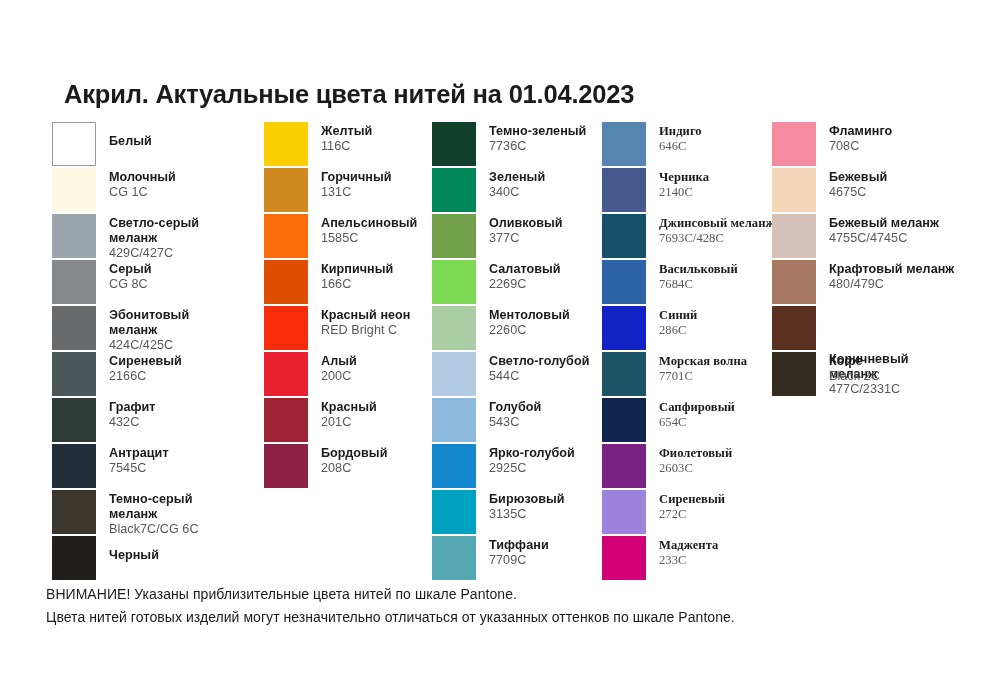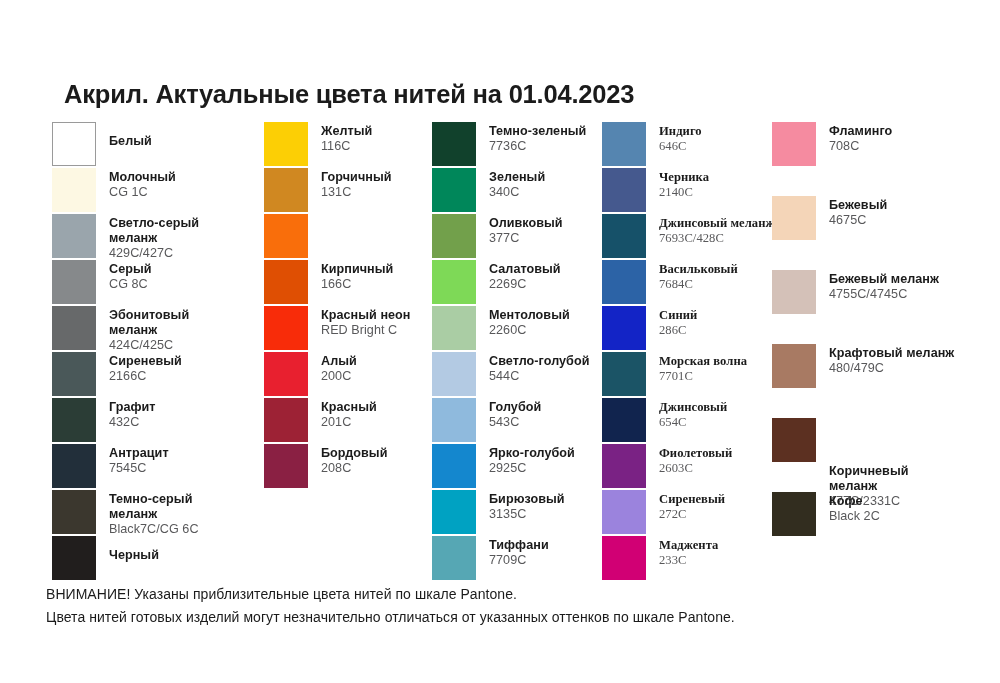--- a/index.html
+++ b/index.html
@@ -50,21 +50,21 @@
   }
   .column {
     display: flex;
     flex-direction: column;
     flex: 0 0 auto;
   }
   .col-0 { width: 212px; }
   .col-1 { width: 168px; }
   .col-2 { width: 170px; }
   .col-3 { width: 170px; font-family: Liberation Serif, serif; }
-  .col-4 { width: 180px; gap: 28px; }
+  .col-4 { width: 180px; }
 
   
   .row {
     height: 46px;
     display: flex;
     align-items: flex-start;
     position: relative;
   }
   .swatch {
     width: 44px;
@@ -202,20 +202,24 @@
         </div>
         <div class="row single">
           <div class="swatch" style="background: rgb(208, 136, 33);"></div>
           <div class="labels">
             <span class="name">Горчичный</span>
             <span class="code">131C</span>
           </div>
         </div>
         <div class="row single">
           <div class="swatch" style="background: rgb(249, 110, 11);"></div>
+          <div class="labels">
+            <span class="name">Апельсиновый</span>
+            <span class="code">1585C</span>
+          </div>
         </div>
         <div class="row single">
           <div class="swatch" style="background: rgb(223, 79, 3);"></div>
           <div class="labels">
             <span class="name">Кирпичный</span>
             <span class="code">166C</span>
           </div>
         </div>
         <div class="row single">
           <div class="swatch" style="background: rgb(248, 44, 9);"></div>
@@ -357,21 +361,21 @@
         <div class="row single">
           <div class="swatch" style="background: rgb(27, 84, 102);"></div>
           <div class="labels">
             <span class="name">Морская волна</span>
             <span class="code">7701C</span>
           </div>
         </div>
         <div class="row single">
           <div class="swatch" style="background: rgb(17, 36, 78);"></div>
           <div class="labels">
-            <span class="name">Джинсовый</span>
+            <span class="name">Сапфировый</span>
             <span class="code">654C</span>
           </div>
         </div>
         <div class="row single">
           <div class="swatch" style="background: rgb(122, 34, 132);"></div>
           <div class="labels">
             <span class="name">Фиолетовый</span>
             <span class="code">2603C</span>
           </div>
         </div>

